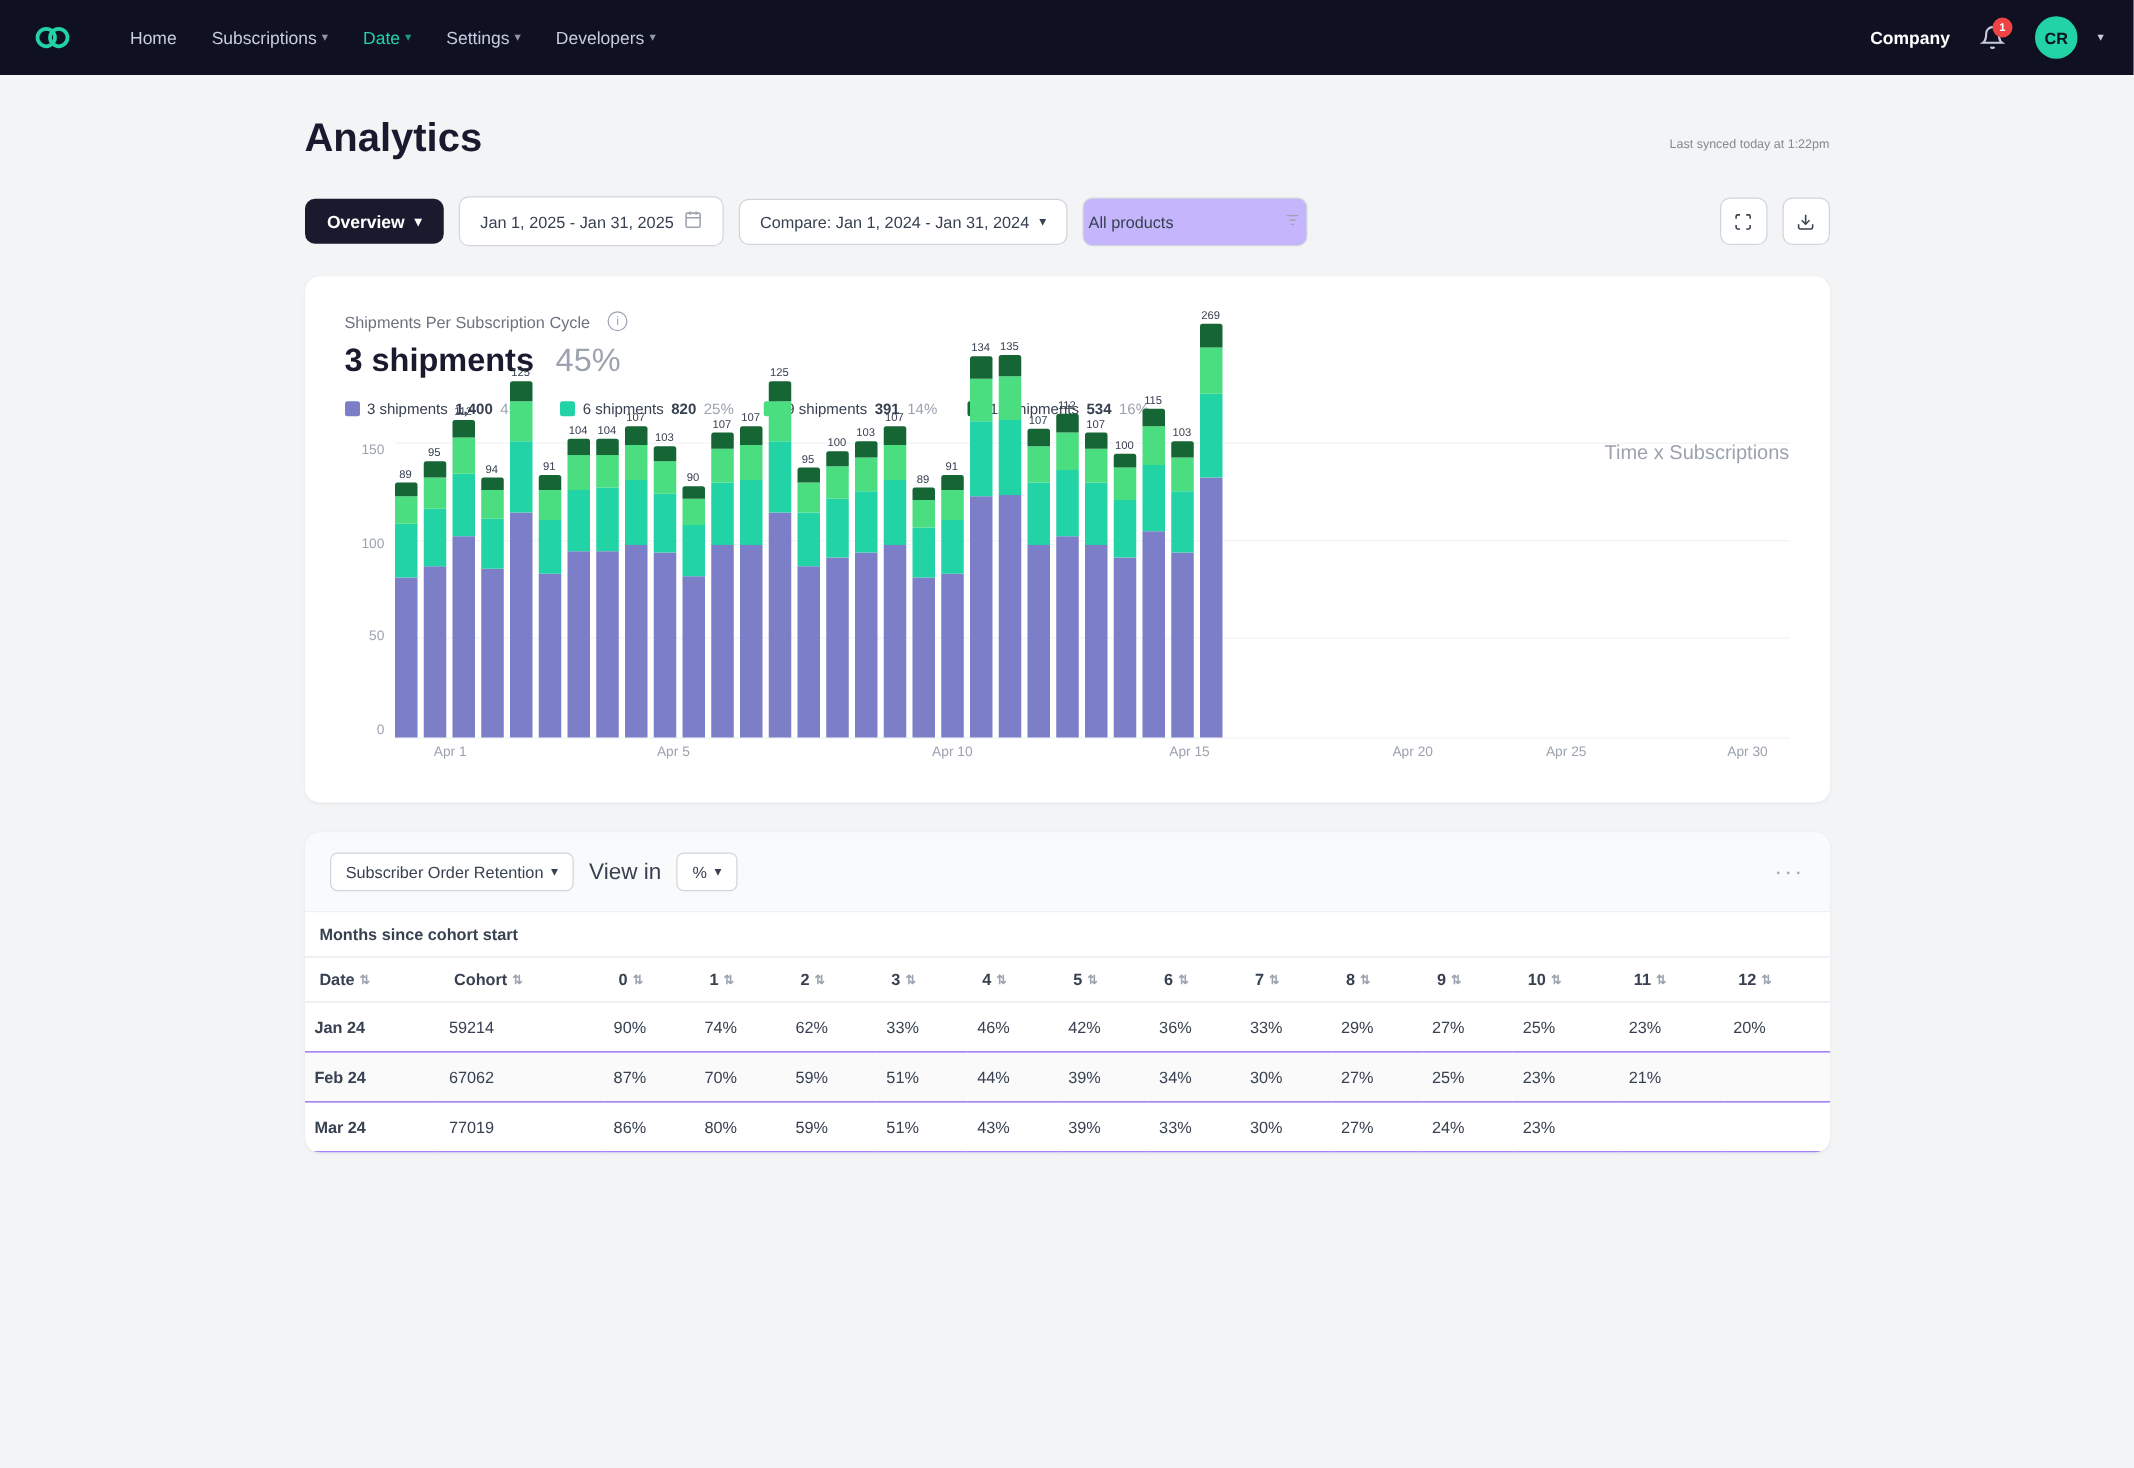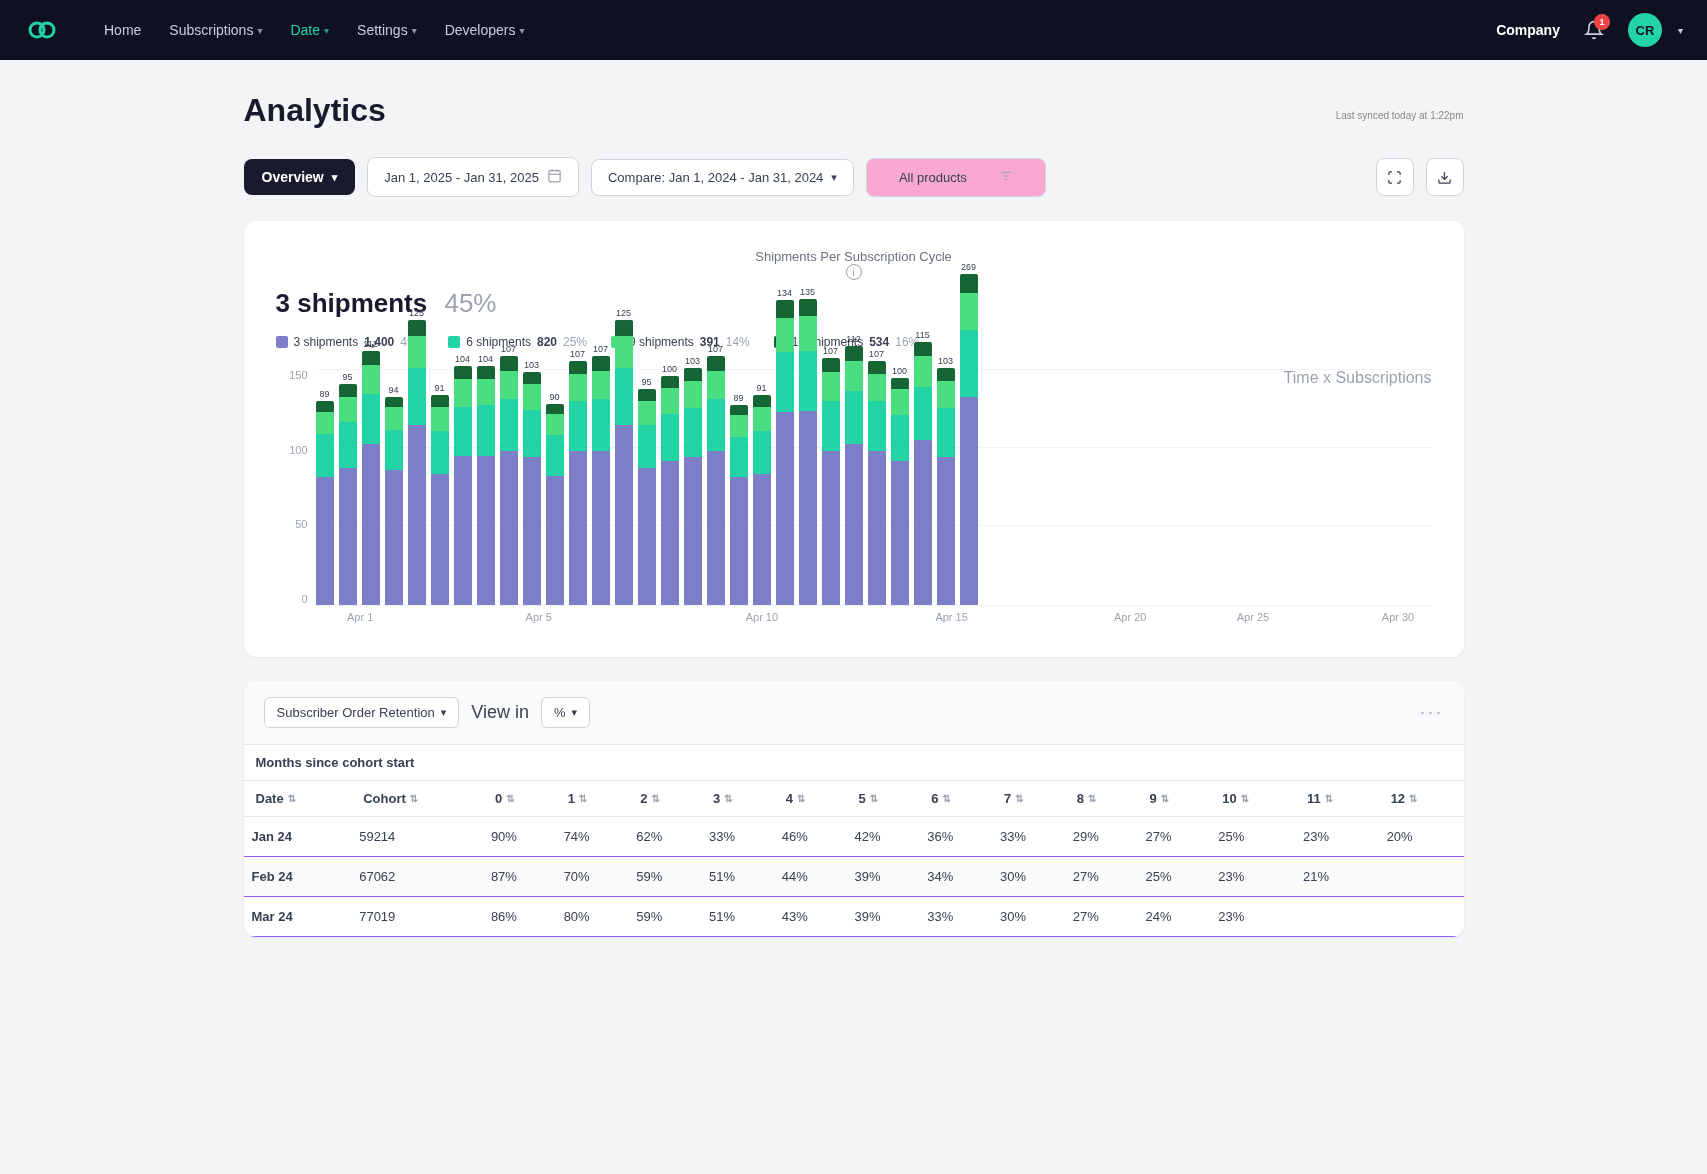--- a/index.html
+++ b/index.html
@@ -117,24 +117,24 @@
       background: #fff;
       border: 1px solid #d1d5db;
       border-radius: 8px;
       padding: 10px 16px;
       font-size: 13px;
       cursor: pointer;
       display: flex; align-items: center; gap: 8px;
       color: #374151;
     }
     .products-btn {
-      background: #f9a8d4;
+      background: #c4b5fd;
       border: 1px solid #d1d5db;
       border-radius: 8px;
-      padding: 10px 32px;
+      padding: 10px 4px;
       font-size: 13px;
       cursor: pointer;
       display: flex; align-items: center; gap: 8px;
       color: #374151;
       min-width: 180px;
     }
     .toolbar-spacer { flex: 1; }
     .icon-btn {
       background: #fff;
       border: 1px solid #d1d5db;
@@ -150,21 +150,21 @@
       background: #fff;
       border-radius: 12px;
       padding: 28px 32px;
       margin-bottom: 24px;
       box-shadow: 0 1px 3px rgba(0,0,0,0.06);
     }
     .chart-title {
       font-size: 13px;
       color: #6b7280;
       margin-bottom: 8px;
-      display: flex; align-items: center; gap: 0; flex-direction: column;
+      display: flex; align-items: flex-end; gap: 14px;
     }
     .info-icon {
       width: 16px; height: 16px; border-radius: 50%;
       border: 1px solid #9ca3af;
       display: inline-flex; align-items: center; justify-content: center;
       font-size: 10px; color: #9ca3af; cursor: pointer;
     }
     .chart-headline {
       font-size: 26px;
       font-weight: 700;

